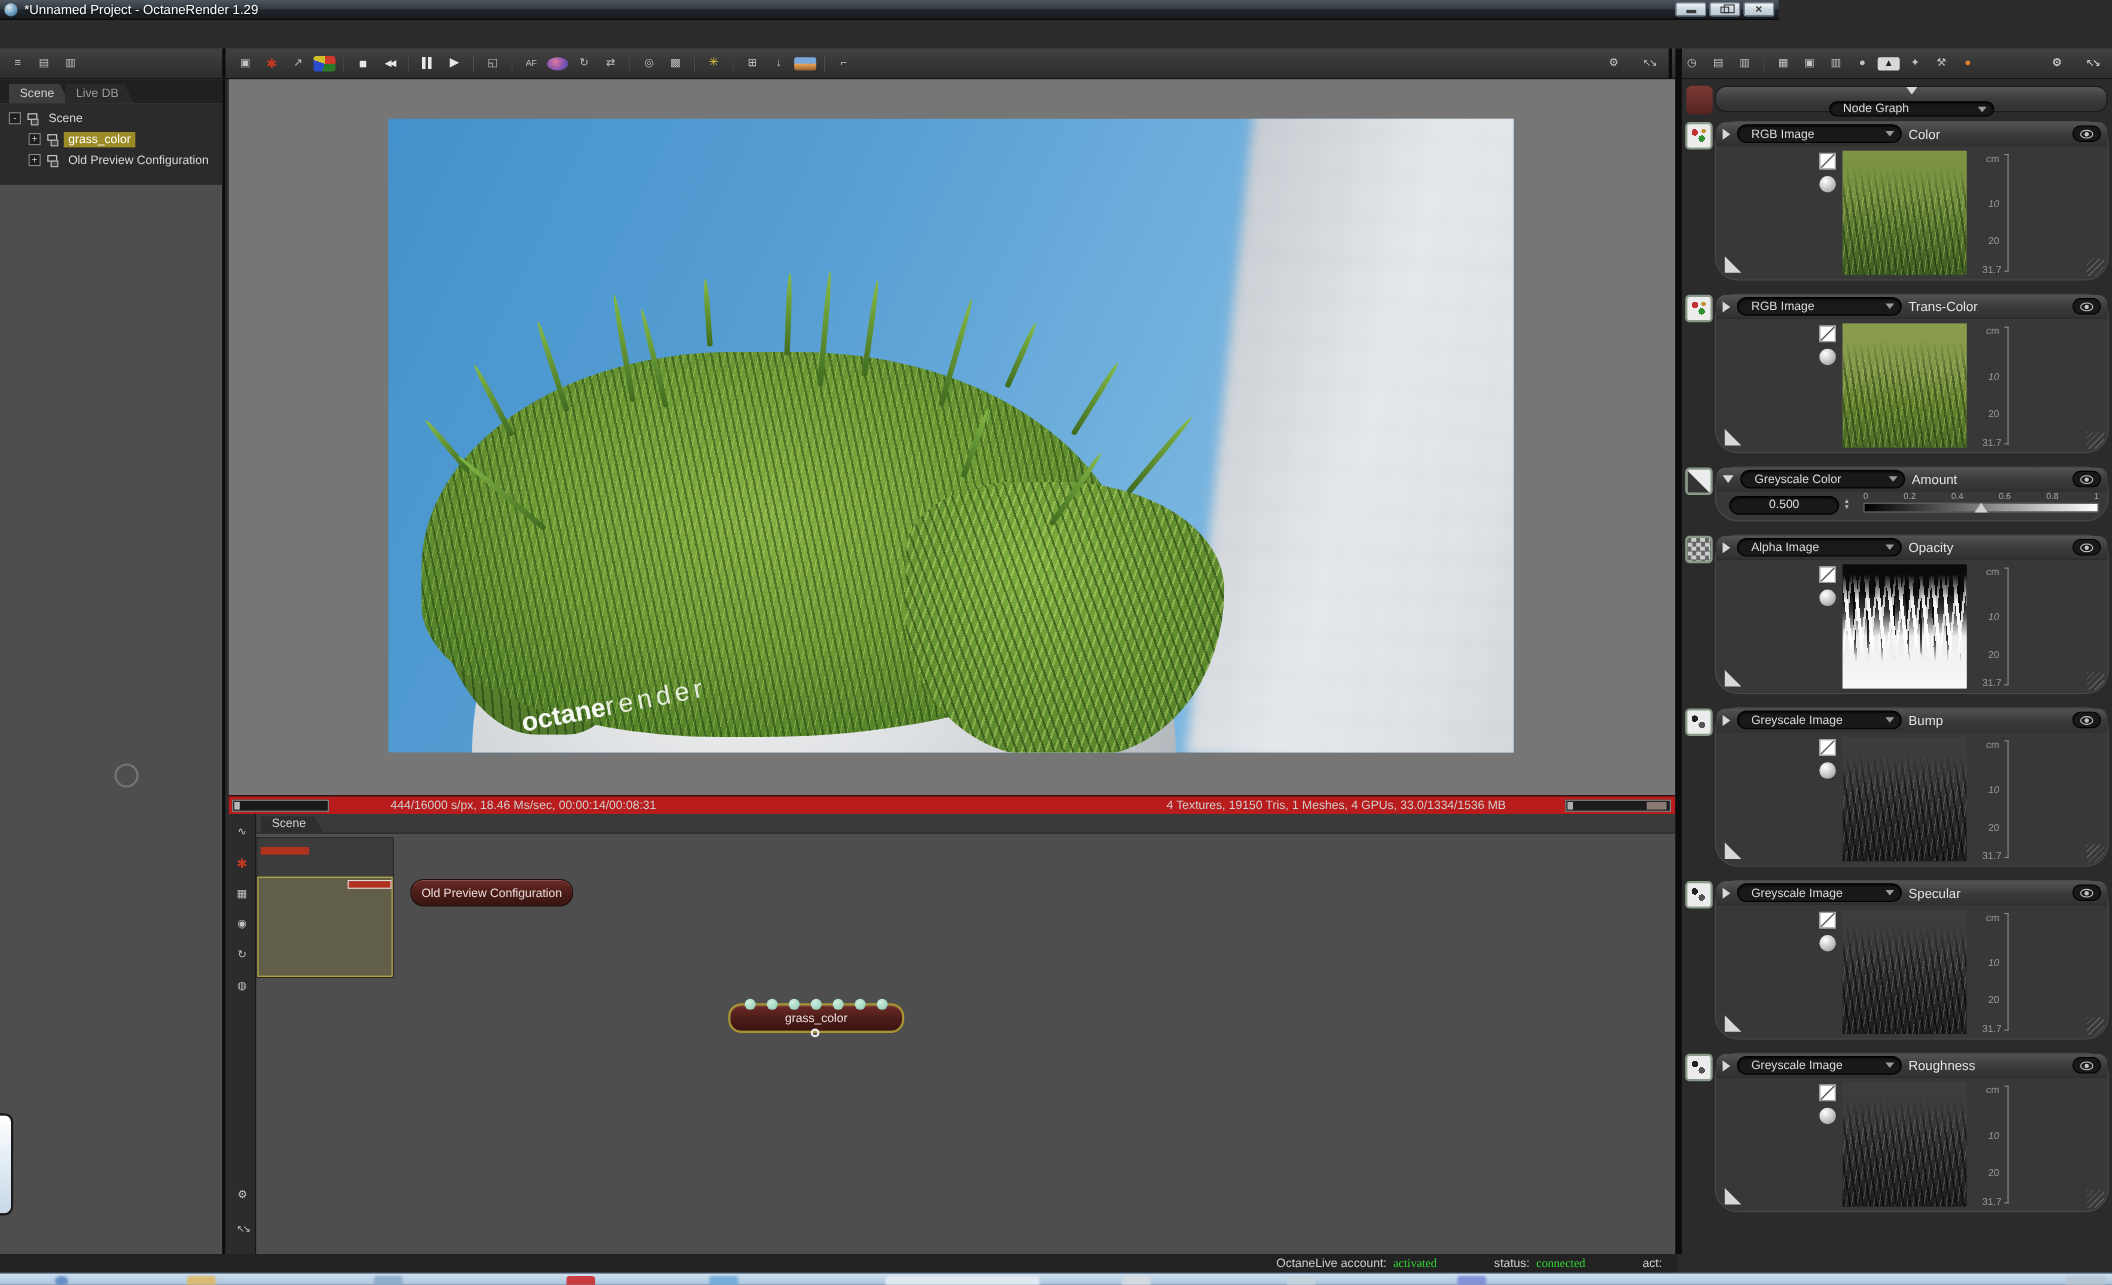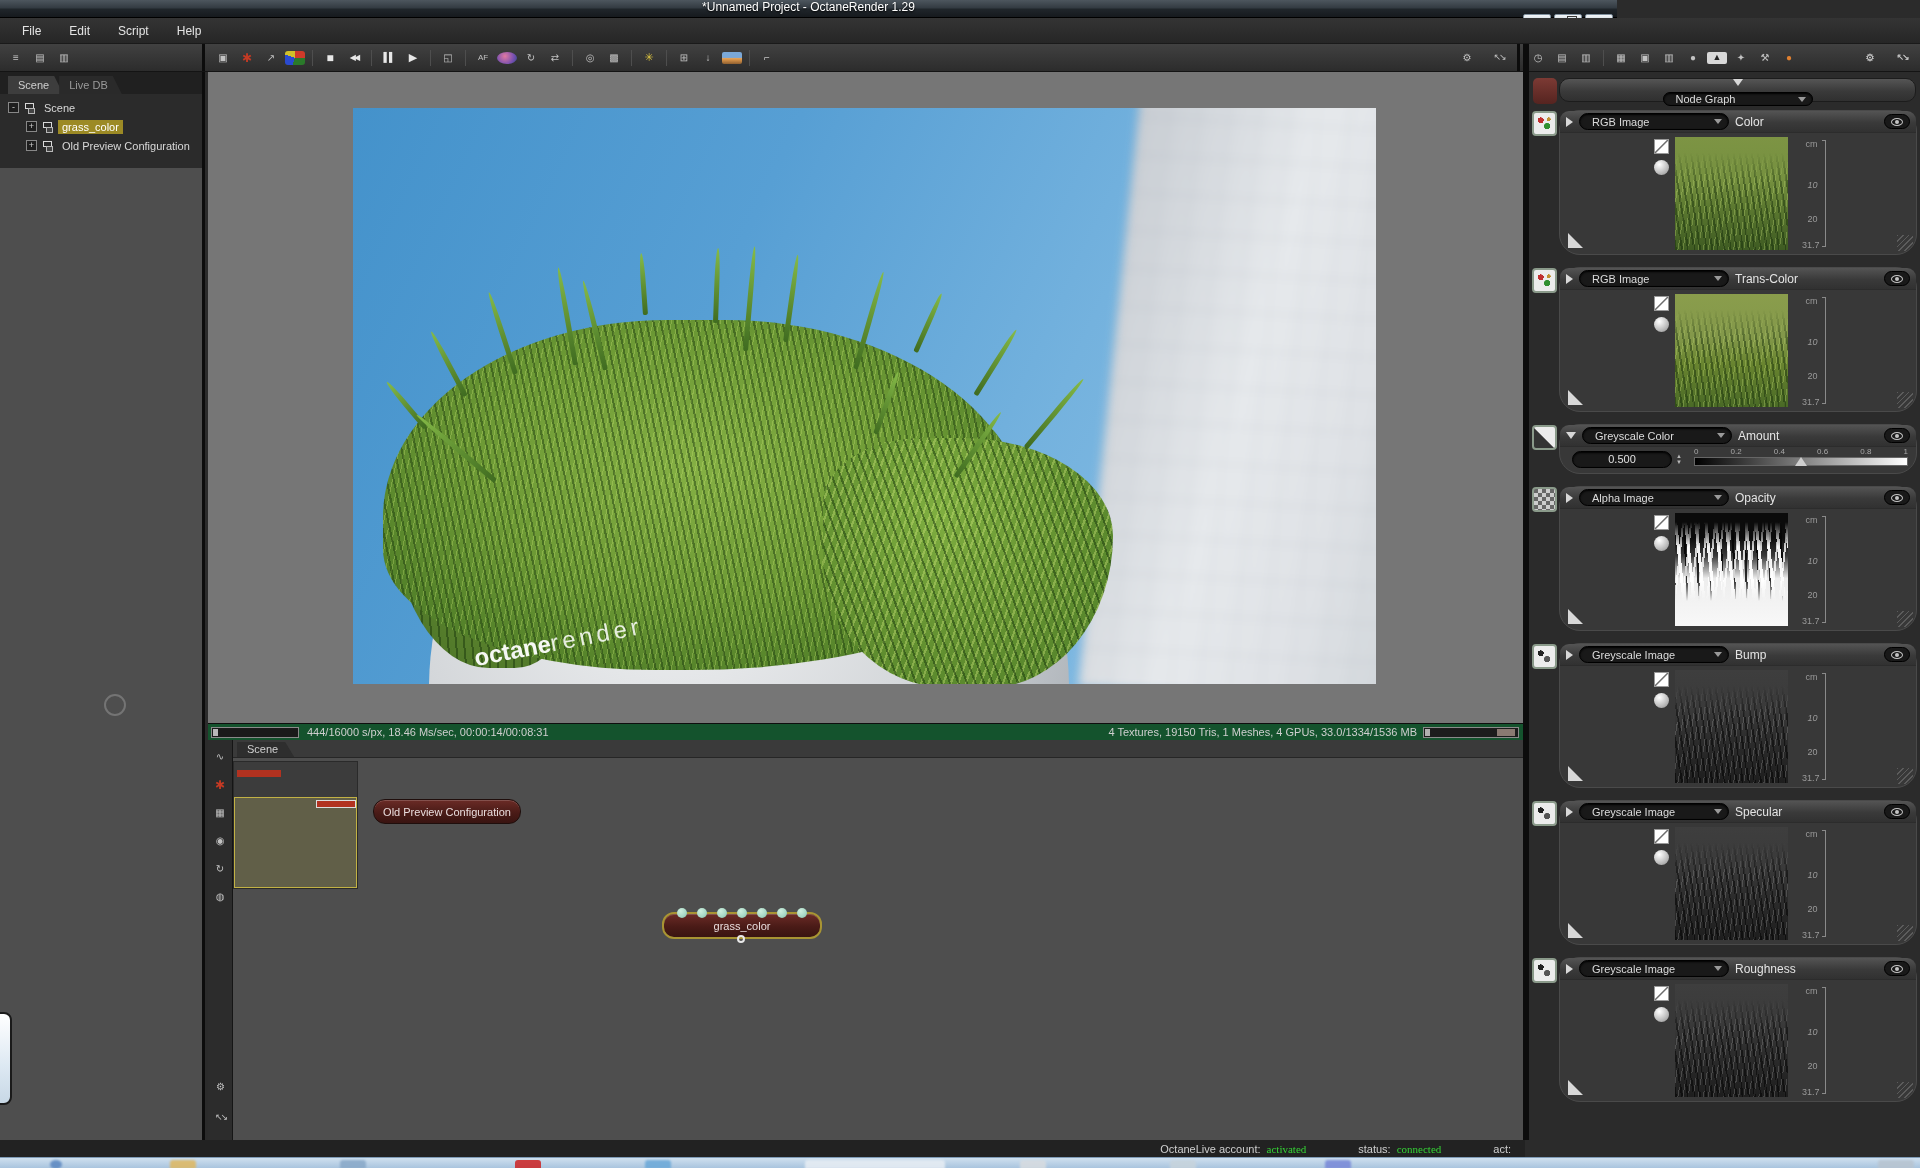--- a/index.html
+++ b/index.html
@@ -3,21 +3,21 @@
 <meta charset="utf-8">
 <style>
   * { margin:0; padding:0; box-sizing:border-box; }
   html,body { width:1920px; height:1168px; overflow:hidden; background:#1a1a1a;
     font-family:"Liberation Sans", sans-serif; }
   .app { position:absolute; inset:0; width:1920px; height:1168px; background:#2b2b2b; }
 
   
   .titlebar { position:absolute; top:0; left:0; width:1617px; height:18px;
     background:linear-gradient(#4d565e,#323a41 48%,#20262b 52%,#161a1e);
-    display:flex; align-items:center; padding:0 4px; border-bottom:1px solid #000;flex-direction:column; }
+    display:flex; align-items:center; padding:0 4px; border-bottom:1px solid #000; }
   .appicon { width:12px; height:12px; border-radius:50%;
     background:radial-gradient(circle at 35% 30%, #dfeaf2, #6a9cc0 55%, #2c4a66); margin-right:6px; }
   .titletext { color:#fff; font-size:12px; text-shadow:0 1px 2px #000; }
   .wincontrols { margin-left:auto; display:flex; gap:3px; }
   .winbtn { width:28px; height:13px; border:1px solid #7f8f9d; border-radius:2px;
     background:linear-gradient(#f4f7fa,#ccd6de 50%,#b9c5cf); display:flex; align-items:center; justify-content:center; }
   .glyph-min { width:9px; height:3px; background:#3a3a3a; margin-top:4px; }
   .glyph-restore { position:relative; width:8px; height:6px; border:1px solid #3a3a3a; }
   .glyph-restore::before { content:""; position:absolute; top:-3px; left:2px; width:8px; height:6px; border:1px solid #3a3a3a; }
   .glyph-close { color:#3a3a3a; font-size:11px; font-weight:bold; line-height:0; }
@@ -108,22 +108,22 @@
   .grass-left { position:absolute; left:40px; top:300px; width:200px; height:260px;
     border-radius:60% 40% 45% 55% / 45% 30% 65% 70%;
     background:
       repeating-linear-gradient(85deg, rgba(25,55,12,.5) 0 2px, transparent 2px 8px),
       radial-gradient(ellipse at 55% 35%, #74a43c 0%, #577f2c 60%, #466e26 100%);
     filter:blur(.6px); }
   .blade { position:absolute; width:5px; background:linear-gradient(to top,#3f6b20,#86bb48);
     border-radius:50% 50% 2px 2px; transform-origin:bottom center; }
 
   
-  .render-status { position:absolute; top:723px; left:208px; width:1315px; height:17px; background:#14532d;
-    border-top:1px solid #0e0e0e; display:flex; align-items:center; font-size:11px; color:#cfcfcf; }
+  .render-status { position:absolute; top:723px; left:208px; width:1315px; height:17px; background:#b91c1c;
+    border-top:1px solid #0e0e0e; display:flex; align-items:center; font-size:11px; color:#cfcfcf;gap:48px; }
   .pbar { position:relative; width:88px; height:11px; border:1px solid #8a8a8a; background:#1a1a1a; margin-left:3px; }
   .pbar .fill { position:absolute; left:1px; top:1px; bottom:1px; width:5px; background:#b8b8b8; }
   .render-stats { margin-left:8px; }
   .scene-stats { margin-left:auto; }
   .membar { position:relative; width:96px; height:11px; border:1px solid #8a8a8a; background:#1c1c1c; margin:0 4px 0 6px; }
   .membar .fill { position:absolute; left:1px; top:1px; bottom:1px; width:5px; background:#b0b0b0; }
   .membar .blk { position:absolute; right:3px; top:1px; bottom:1px; width:18px; background:#8a7a72; }
 
   
   .node-editor { position:absolute; top:740px; left:208px; width:1315px; height:400px; background:#4e4e4e; }
@@ -260,26 +260,20 @@
         </div>
       <div class="winbtn">
           <span class="glyph-restore"></span>
         </div>
       <div class="winbtn">
           <span class="glyph-close">×</span>
         </div>
     </div>
   </div>
 
-  <div class="menubar" id="menubar">
-      <div class="menuitem">File</div>
-      <div class="menuitem">Edit</div>
-      <div class="menuitem">Script</div>
-      <div class="menuitem">Help</div>
-    </div>
 
   <div class="toolbar-row">
     <div class="tb-group tb-left">
       <span style="display:flex;align-items:center;">
           <span class="tbicon ic-tree-list-icon">≡</span>
           <span class="tbicon ic-layers-icon">▤</span>
           <span class="tbicon ic-layers-copy-icon">▥</span>
         </span>
       <span class="tb-end">
         <span class="tbicon">⚙</span>

